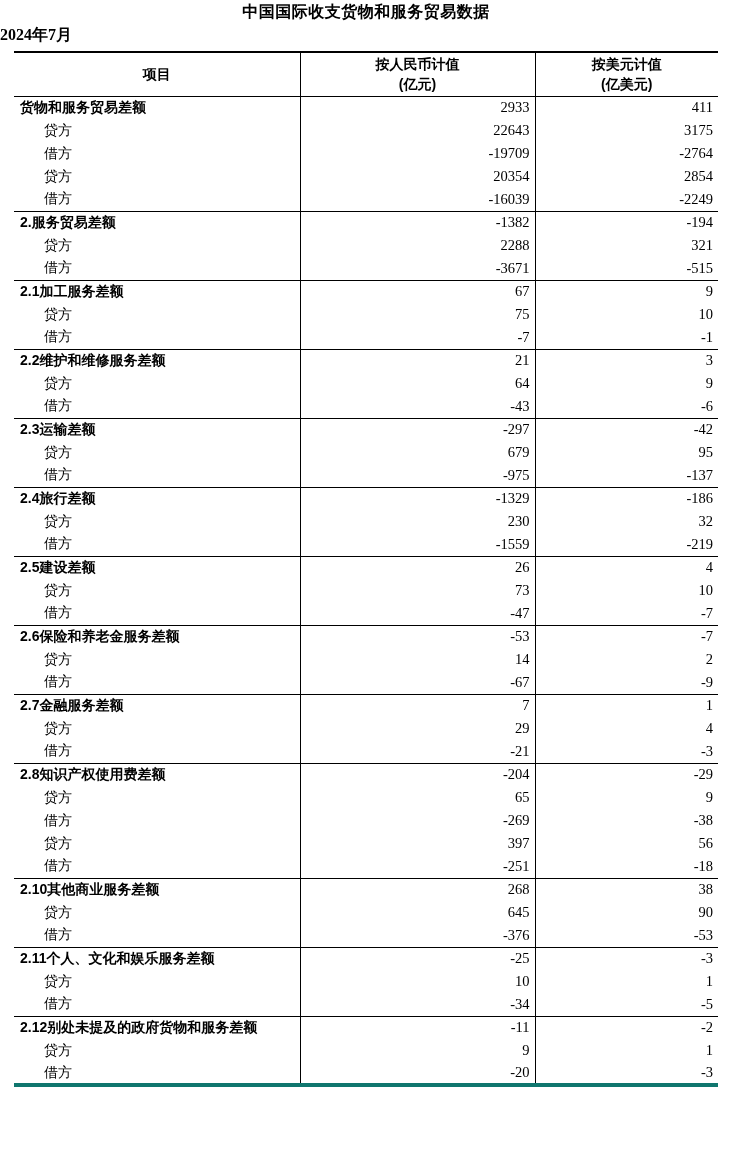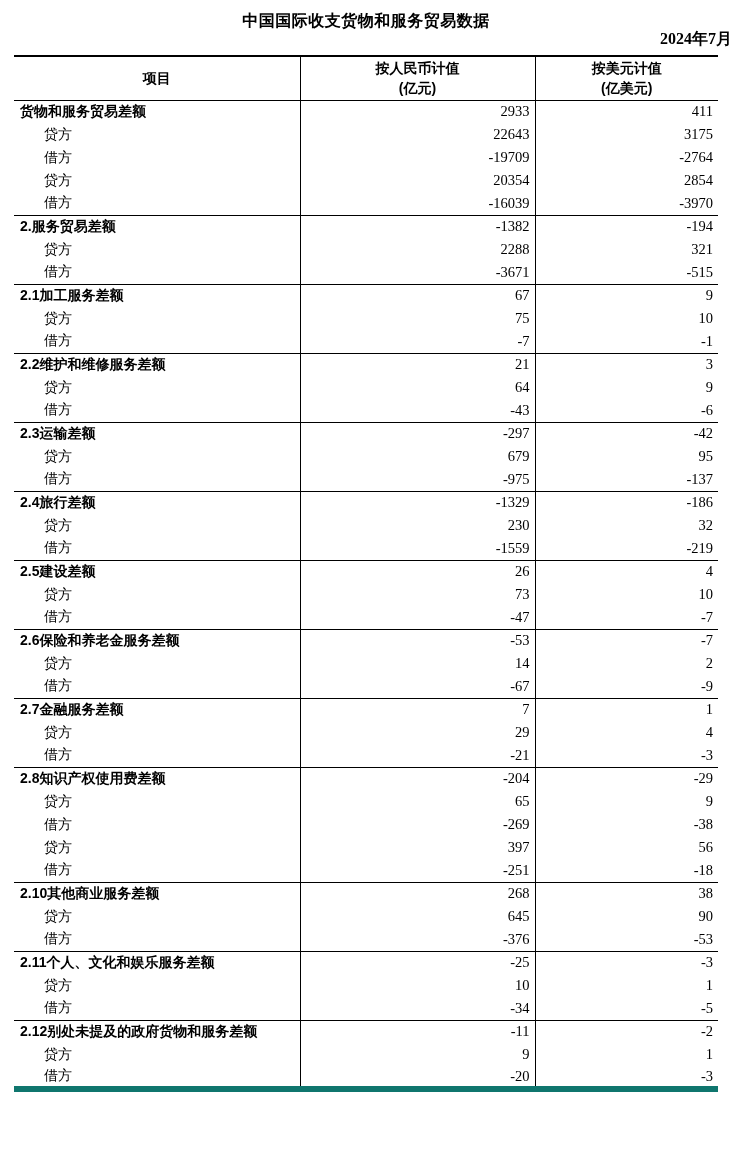--- a/index.html
+++ b/index.html
@@ -9,37 +9,38 @@
     height: 1159px;
     color: #000;
     font-family: "Liberation Sans", sans-serif;
     overflow: hidden;
   }
   .page-title {
     text-align: center;
     font-size: 16px;
     font-weight: bold;
     line-height: 18px;
-    padding-top: 12px;
+    padding-top: 3px;
     letter-spacing: 0.5px;
   }
   .page-subtitle {
-    text-align: right;
+    text-align: left;
     font-size: 16px;
     font-weight: bold;
     line-height: 18px;
+    margin-top: 5px;
     font-family: "Liberation Serif", serif;
   }
   table.data-table {
     border-collapse: collapse;
     table-layout: fixed;
     width: 704px;
     margin: 7px 0 16px 14px;
     border-top: 2px solid #000;
-    border-bottom: 6px solid #0f766e;
+    border-bottom: 4px solid #0f766e;
   }
   col.c1 { width: 286px; }
   col.c2 { width: 235px; }
   col.c3 { width: 183px; }
   thead th {
     height: 44px;
     border-bottom: 1.5px solid #000;
     font-size: 14px;
     font-weight: bold;
     text-align: center;
@@ -112,21 +113,21 @@
           <td class="num">-2764</td>
         </tr>
         <tr class="sub credit">
           <td class="item">贷方</td>
           <td class="num">20354</td>
           <td class="num">2854</td>
         </tr>
         <tr class="sub debit">
           <td class="item">借方</td>
           <td class="num">-16039</td>
-          <td class="num">-3970</td>
+          <td class="num">-2249</td>
         </tr>
         <tr class="group">
           <td class="item">2.服务贸易差额</td>
           <td class="num">-1382</td>
           <td class="num">-194</td>
         </tr>
         <tr class="sub credit">
           <td class="item">贷方</td>
           <td class="num">2288</td>
           <td class="num">321</td>

